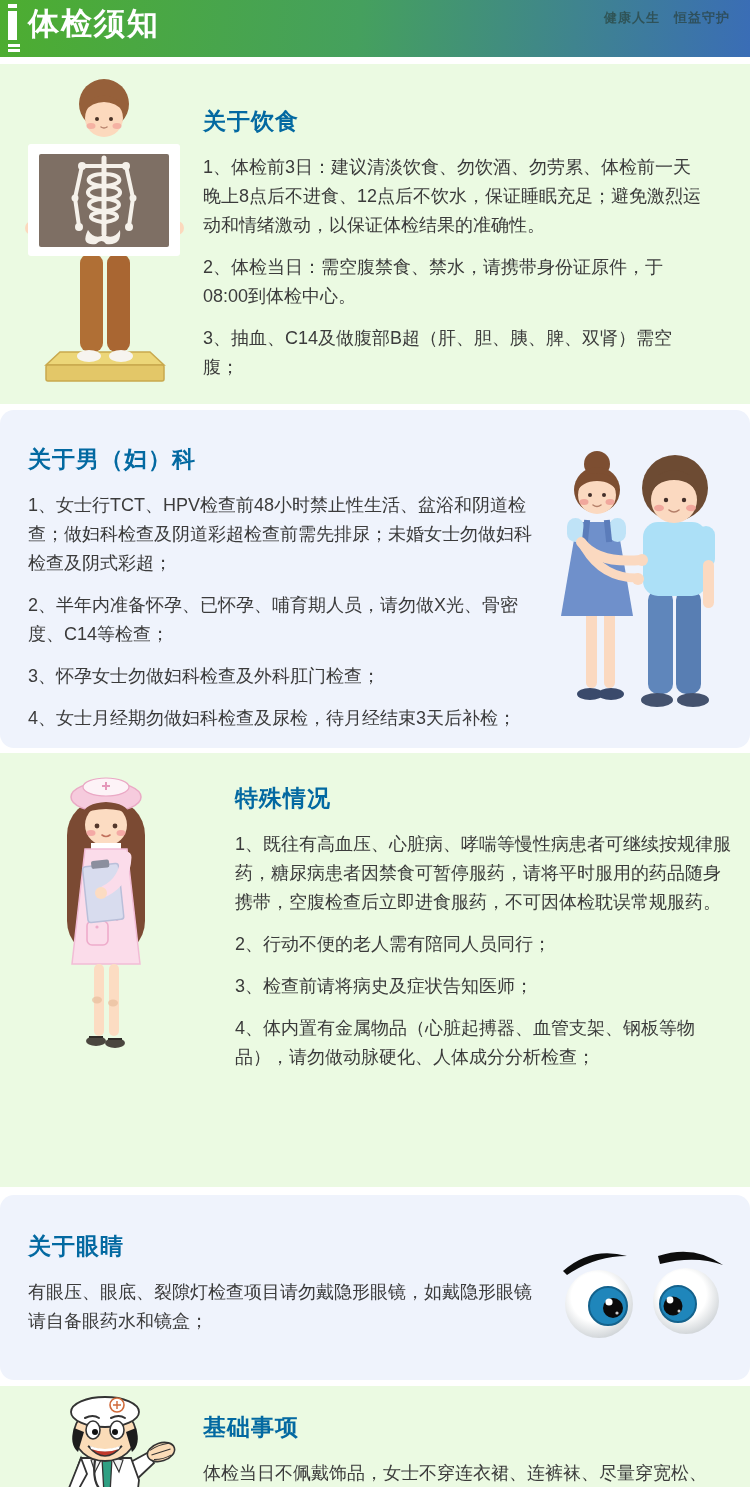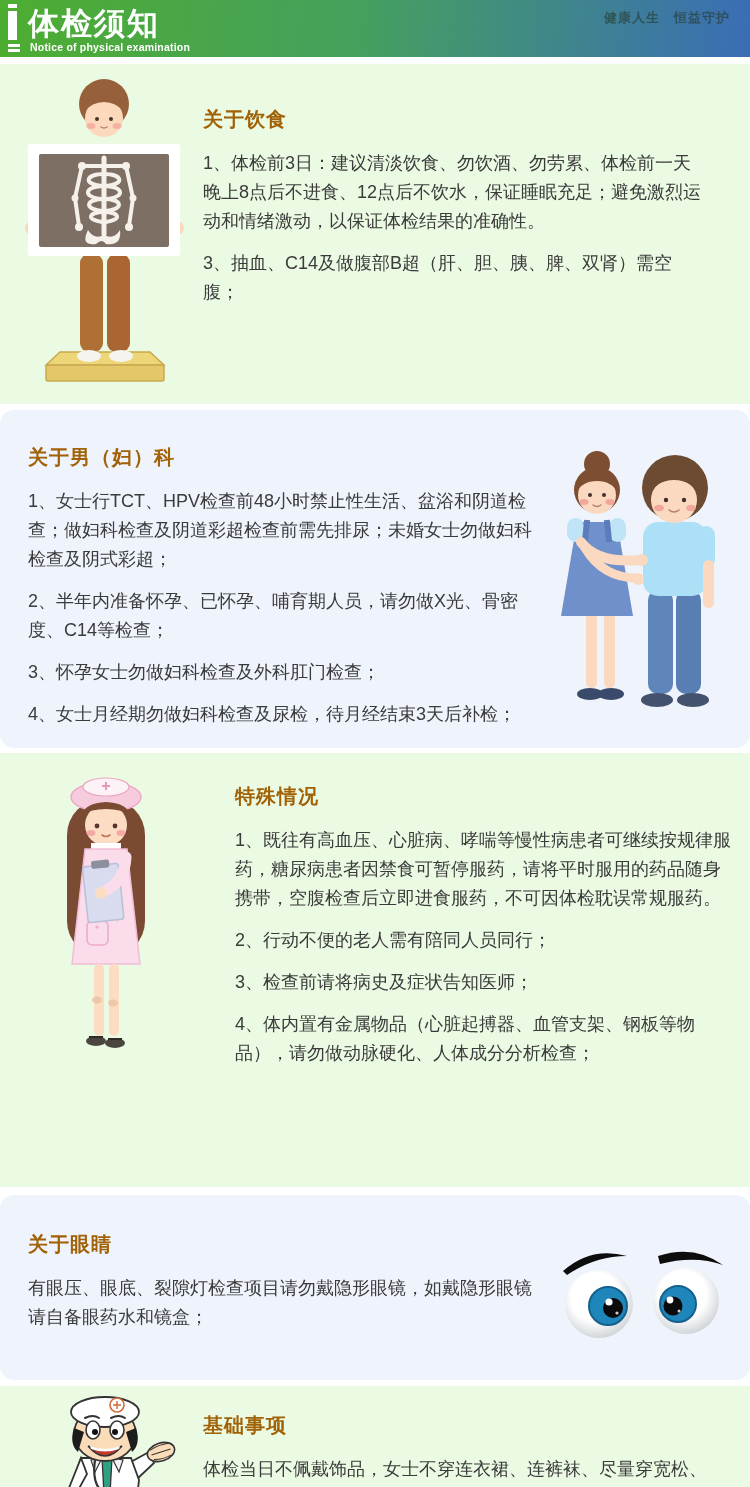--- a/index.html
+++ b/index.html
@@ -13,32 +13,32 @@
     height:57px; position:relative; color:#fff;
     background:linear-gradient(95deg,#4dad30 0%,#46a express 45%,#3a6db6 100%);
     background:linear-gradient(95deg,#4dad30 0%,#45a05e 48%,#3a6db6 100%);
   }
   .logo { position:absolute; left:8px; top:4px; width:14px; height:48px; }
   .logo .bar-top { position:absolute; left:0; top:0; width:9px; height:4px; background:#fff; }
   .logo .bar-main { position:absolute; left:0; top:7px; width:9px; height:29px; background:#fff; }
   .logo .bar-l1 { position:absolute; left:0; top:40px; width:12px; height:2.5px; background:#fff; }
   .logo .bar-l2 { position:absolute; left:0; top:45px; width:12px; height:2.5px; background:#fff; }
   .header-title { position:absolute; left:28px; top:3px; font-size:31px; font-weight:bold; letter-spacing:2px; }
-  .header-sub { position:absolute; left:30px; top:41px; font-size:10.5px; font-weight:bold; letter-spacing:.2px; }
+  .header-sub { position:absolute; left:30px; top:55px; font-size:10.5px; font-weight:bold; letter-spacing:.2px; }
   .header-tag { position:absolute; right:20px; top:9px; font-size:13px; font-weight:bold; color:rgba(38,58,46,.62); letter-spacing:1px; }
   
   .sec { position:relative; }
   .sec.green { background:#ebfae2; }
   .sec.blue  { background:#eff3fc;border-radius:14px; }
   #s1 { margin-top:7px; height:340px; margin-bottom:6px; }
   #s2 { height:338px; margin-bottom:5px; }
   #s3 { height:434px; margin-bottom:8px;padding-left:32px; }
   #s4 { height:185px; margin-bottom:6px; }
   #s5 { height:179px; }
-  .txt h2 { margin:0 0 16px; font-size:20px; font-weight:bold; color:#a16207; letter-spacing:1px; }
+  .txt h2 { margin:0 0 16px; font-size:23px; font-weight:bold; color:#0369a1; letter-spacing:1px; }
   .txt p  { margin:0 0 13px; font-size:18px; line-height:29px; color:#3b3b3b; }
   #s1 .txt { margin-left:203px; width:500px; padding-top:42px; }
   #s2 .txt { margin-left:28px;  width:512px; padding-top:34px; }
   #s3 .txt { margin-left:203px; width:502px; padding-top:30px; }
   #s4 .txt { margin-left:28px;  width:514px; padding-top:36px; }
   #s5 .txt { margin-left:203px; width:514px; padding-top:26px; }
   .illus { position:absolute; }
   #illus-boy    { left:22px;  top:12px; }
   #illus-couple { right:5px;  top:38px; }
   #illus-nurse  { left:33px;  top:16px; }
@@ -105,20 +105,21 @@
       <circle cx="53" cy="122" r="3.5"></circle>
         <circle cx="111" cy="122" r="3.5"></circle>
       <circle cx="57" cy="151" r="4"></circle>
         <circle cx="107" cy="151" r="4"></circle>
       <path d="M66,154 Q58,170 74,168 Q80,162 84,168 Q100,170 98,154 Q92,164 82,159 Q72,164 66,154"></path>
     </g>
   </svg>
   <div class="txt">
     <h2>关于饮食</h2>
     <p>1、体检前3日：建议清淡饮食、勿饮酒、勿劳累、体检前一天晚上8点后不进食、12点后不饮水，保证睡眠充足；避免激烈运动和情绪激动，以保证体检结果的准确性。</p>
+    <p>2、体检当日：需空腹禁食、禁水，请携带身份证原件，于08:00到体检中心。</p>
     <p>3、抽血、C14及做腹部B超（肝、胆、胰、脾、双肾）需空腹；</p>
   </div>
 </div>
 
 <div class="sec blue" id="s2">
   <svg class="illus" id="illus-couple" width="200" height="285" viewBox="0 0 200 285">
 
     <rect x="103" y="142" width="25" height="104" rx="10" fill="#5f86bb"></rect>
     <rect x="131" y="142" width="25" height="104" rx="10" fill="#587eb3"></rect>
     <ellipse cx="112" cy="252" rx="16" ry="7" fill="#44526e"></ellipse>

